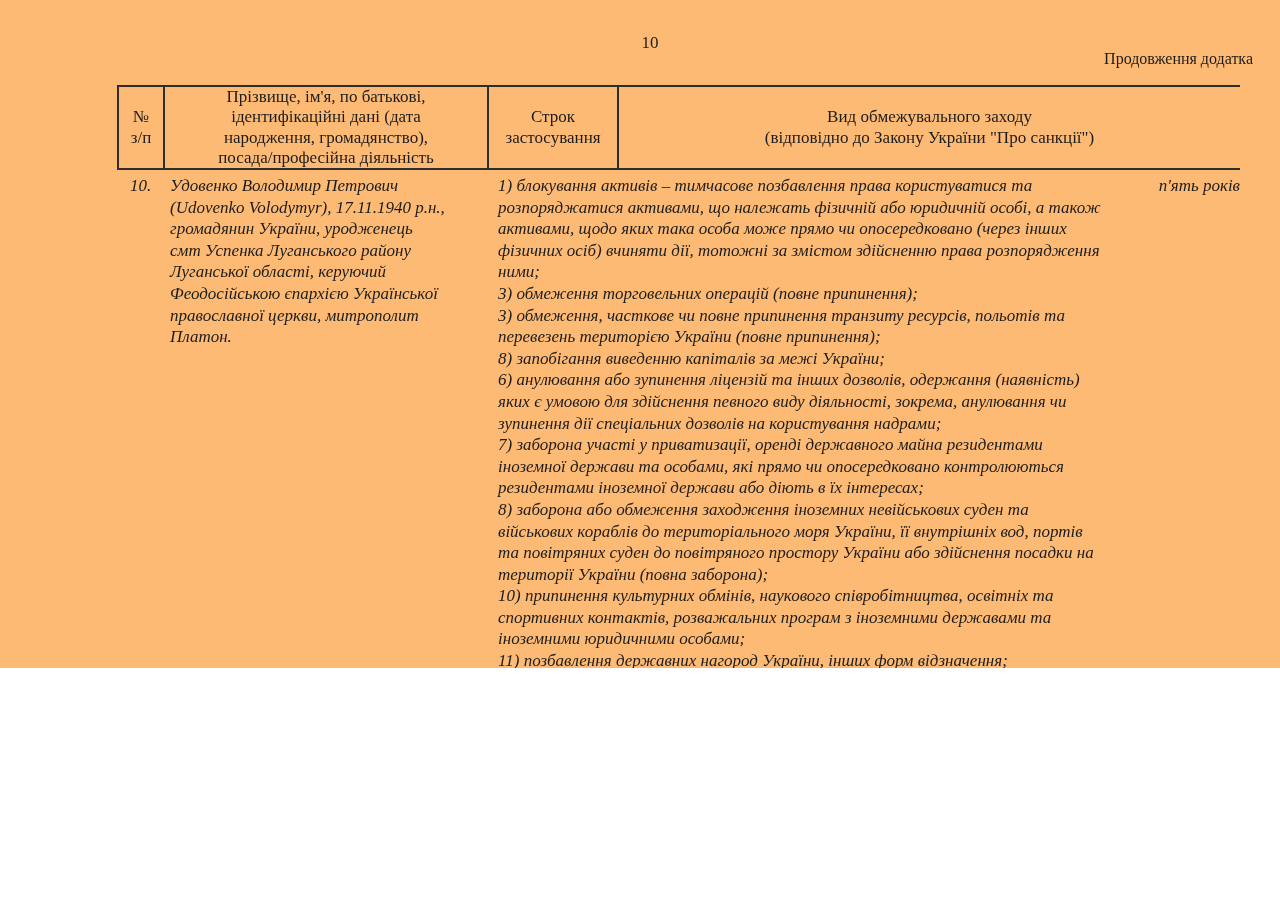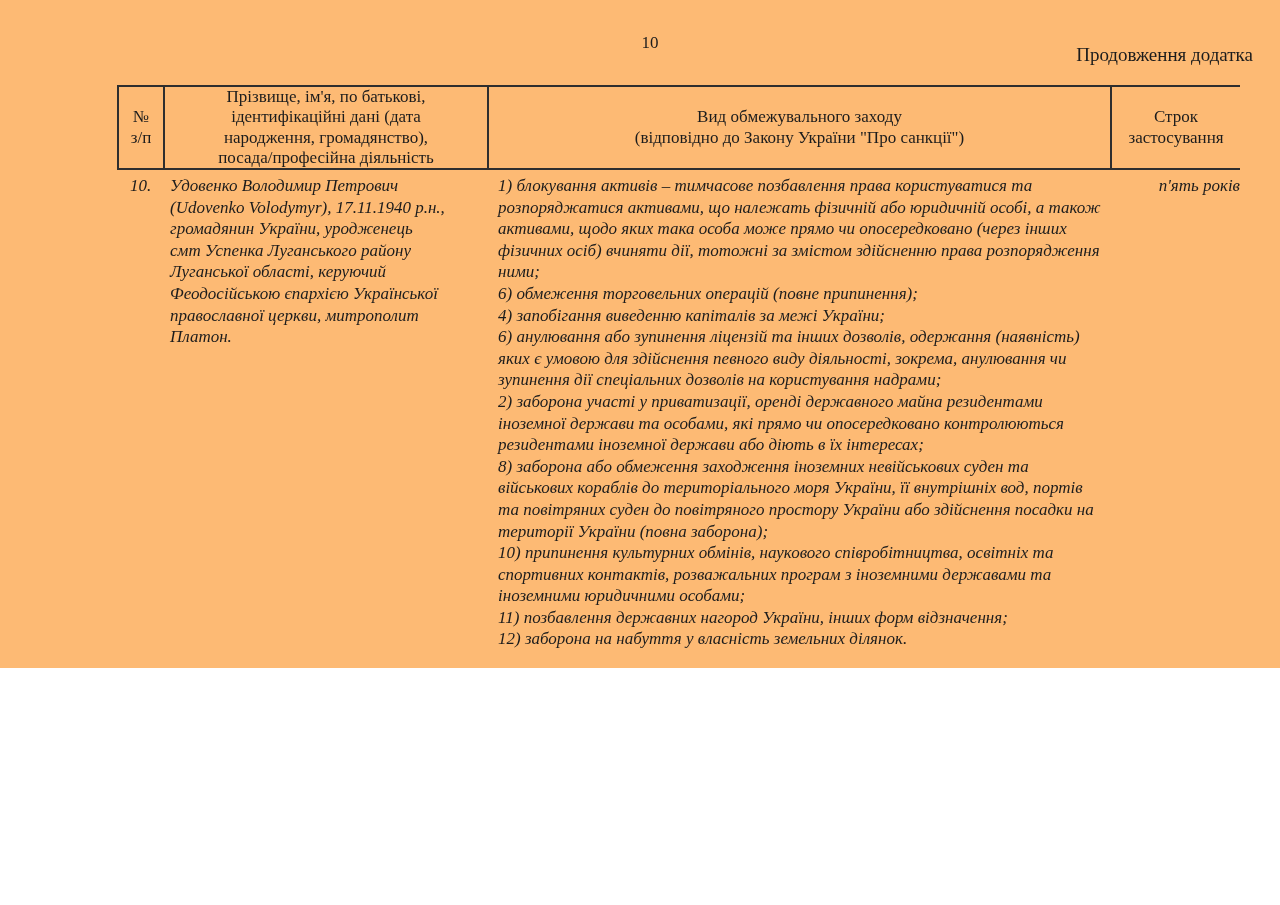--- a/index.html
+++ b/index.html
@@ -19,23 +19,23 @@
   .page-number {
     position: absolute;
     top: 33px;
     left: 0;
     width: 1300px;
     text-align: center;
     font-size: 17px;
   }
   .continuation {
     position: absolute;
-    top: 44px;
+    top: 50px;
     right: 27px;
-    font-size: 19px;
+    font-size: 16px;
   }
   .table {
     position: absolute;
     left: 117px;
     top: 85px;
     width: 1123px;
   }
   .thead {
     display: flex;
     align-items: stretch;
@@ -92,42 +92,43 @@
 
   <div class="table">
 
     <div class="thead">
       <div class="th c1">№
 з/п</div>
       <div class="th c2">Прізвище, ім'я, по батькові,
 ідентифікаційні дані (дата
 народження, громадянство),
 посада/професійна діяльність</div>
+      <div class="th c4">Строк
+застосування</div>
       <div class="th c3">Вид обмежувального заходу
 (відповідно до Закону України "Про санкції")</div>
-      <div class="th c4">Строк
-застосування</div>
     </div>
 
     <div class="tbody">
       <div class="td c1">10.</div>
       <div class="td c2">Удовенко Володимир Петрович
 (Udovenko Volodymyr), 17.11.1940 р.н.,
 громадянин України, уродженець
 смт Успенка Луганського району
 Луганської області, керуючий
 Феодосійською єпархією Української
 православної церкви, митрополит
 Платон.</div>
       <div class="td c3">
           <div>1) блокування активів – тимчасове позбавлення права користуватися та розпоряджатися активами, що належать фізичній або юридичній особі, а також активами, щодо яких така особа може прямо чи опосередковано (через інших фізичних осіб) вчиняти дії, тотожні за змістом здійсненню права розпорядження ними;</div>
-          <div>6) обмеження торговельних операцій (повне припинення);</div>
-          <div>4) запобігання виведенню капіталів за межі України;</div>
+          <div>3) обмеження торговельних операцій (повне припинення);</div>
+          <div>3) обмеження, часткове чи повне припинення транзиту ресурсів, польотів та перевезень територією України (повне припинення);</div>
+          <div>8) запобігання виведенню капіталів за межі України;</div>
           <div>6) анулювання або зупинення ліцензій та інших дозволів, одержання (наявність) яких є умовою для здійснення певного виду діяльності, зокрема, анулювання чи зупинення дії спеціальних дозволів на користування надрами;</div>
-          <div>2) заборона участі у приватизації, оренді державного майна резидентами іноземної держави та особами, які прямо чи опосередковано контролюються резидентами іноземної держави або діють в їх інтересах;</div>
+          <div>7) заборона участі у приватизації, оренді державного майна резидентами іноземної держави та особами, які прямо чи опосередковано контролюються резидентами іноземної держави або діють в їх інтересах;</div>
           <div>8) заборона або обмеження заходження іноземних невійськових суден та військових кораблів до територіального моря України, її внутрішніх вод, портів та повітряних суден до повітряного простору України або здійснення посадки на території України (повна заборона);</div>
           <div>10) припинення культурних обмінів, наукового співробітництва, освітніх та спортивних контактів, розважальних програм з іноземними державами та іноземними юридичними особами;</div>
           <div>11) позбавлення державних нагород України, інших форм відзначення;</div>
           <div>12) заборона на набуття у власність земельних ділянок.</div>
         </div>
       <div class="td c4">п'ять років</div>
     </div>
 
   </div>
 

